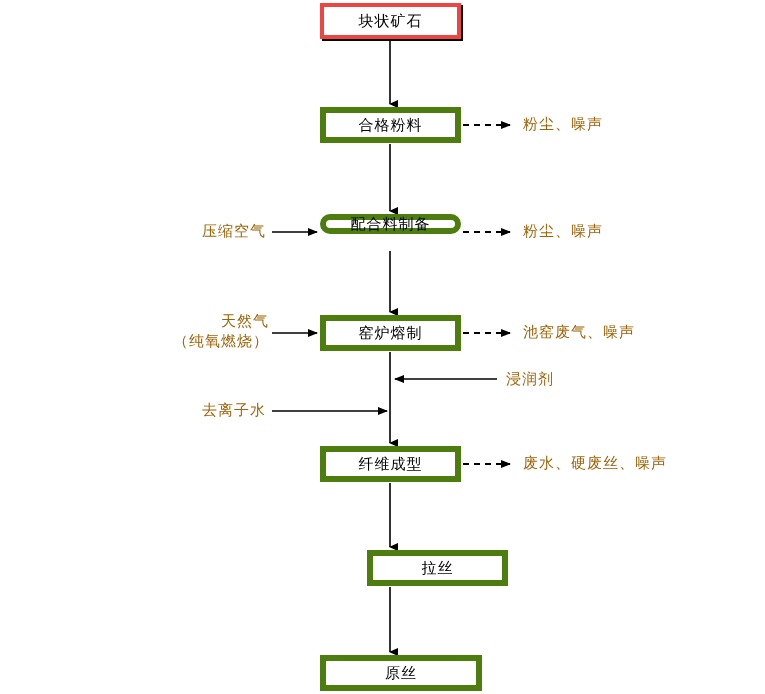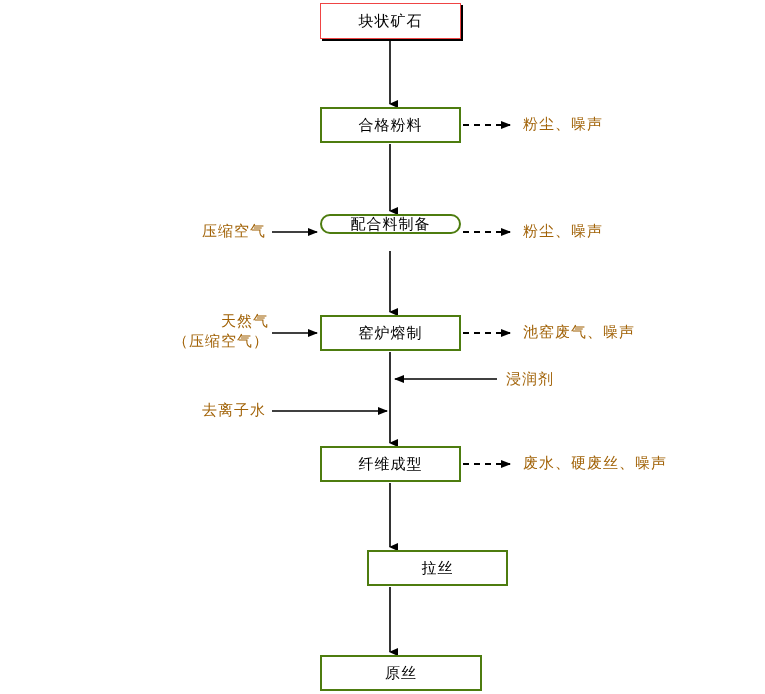--- a/index.html
+++ b/index.html
@@ -21,31 +21,31 @@
     position: absolute;
     left: 0;
     top: 0;
     width: 765px;
     height: 694px;
   }
   .node {
     position: absolute;
     box-sizing: border-box;
     background: #ffffff;
-    border: 2px solid #4d7c0f;
+    border: 6px solid #4d7c0f;
     display: flex;
     align-items: center;
     justify-content: center;
     font-size: 15px;
     color: #000000;
     letter-spacing: 1px;
     z-index: 5;
   }
   .node.first {
-    border: 1px solid #ef4444;
+    border: 4px solid #ef4444;
     box-shadow: 2px 2px 0 0 #000000;
   }
   .side-label {
     position: absolute;
     font-size: 15px;
     color: #a16207;
     white-space: nowrap;
     letter-spacing: 1px;
     line-height: 1.35;
     z-index: 5;
@@ -126,21 +126,21 @@
   <div class="node" style="left:320px; top:655px; width:162px; height:36px;">
     <span>原丝</span>
   </div>
 
   <div class="side-label right-align" style="left:186px; top:221px; width:80px;">
     <span>压缩空气</span>
   </div>
 
   <div class="side-label center-align" style="left:164px; top:311px; width:105px;">
     <div>天然气</div>
-    <div>（压缩空气）</div>
+    <div>（纯氧燃烧）</div>
   </div>
 
   <div class="side-label" style="left:506px; top:369px;">
     <span>浸润剂</span>
   </div>
 
   <div class="side-label right-align" style="left:178px; top:400px; width:88px;">
     <span>去离子水</span>
   </div>
 

